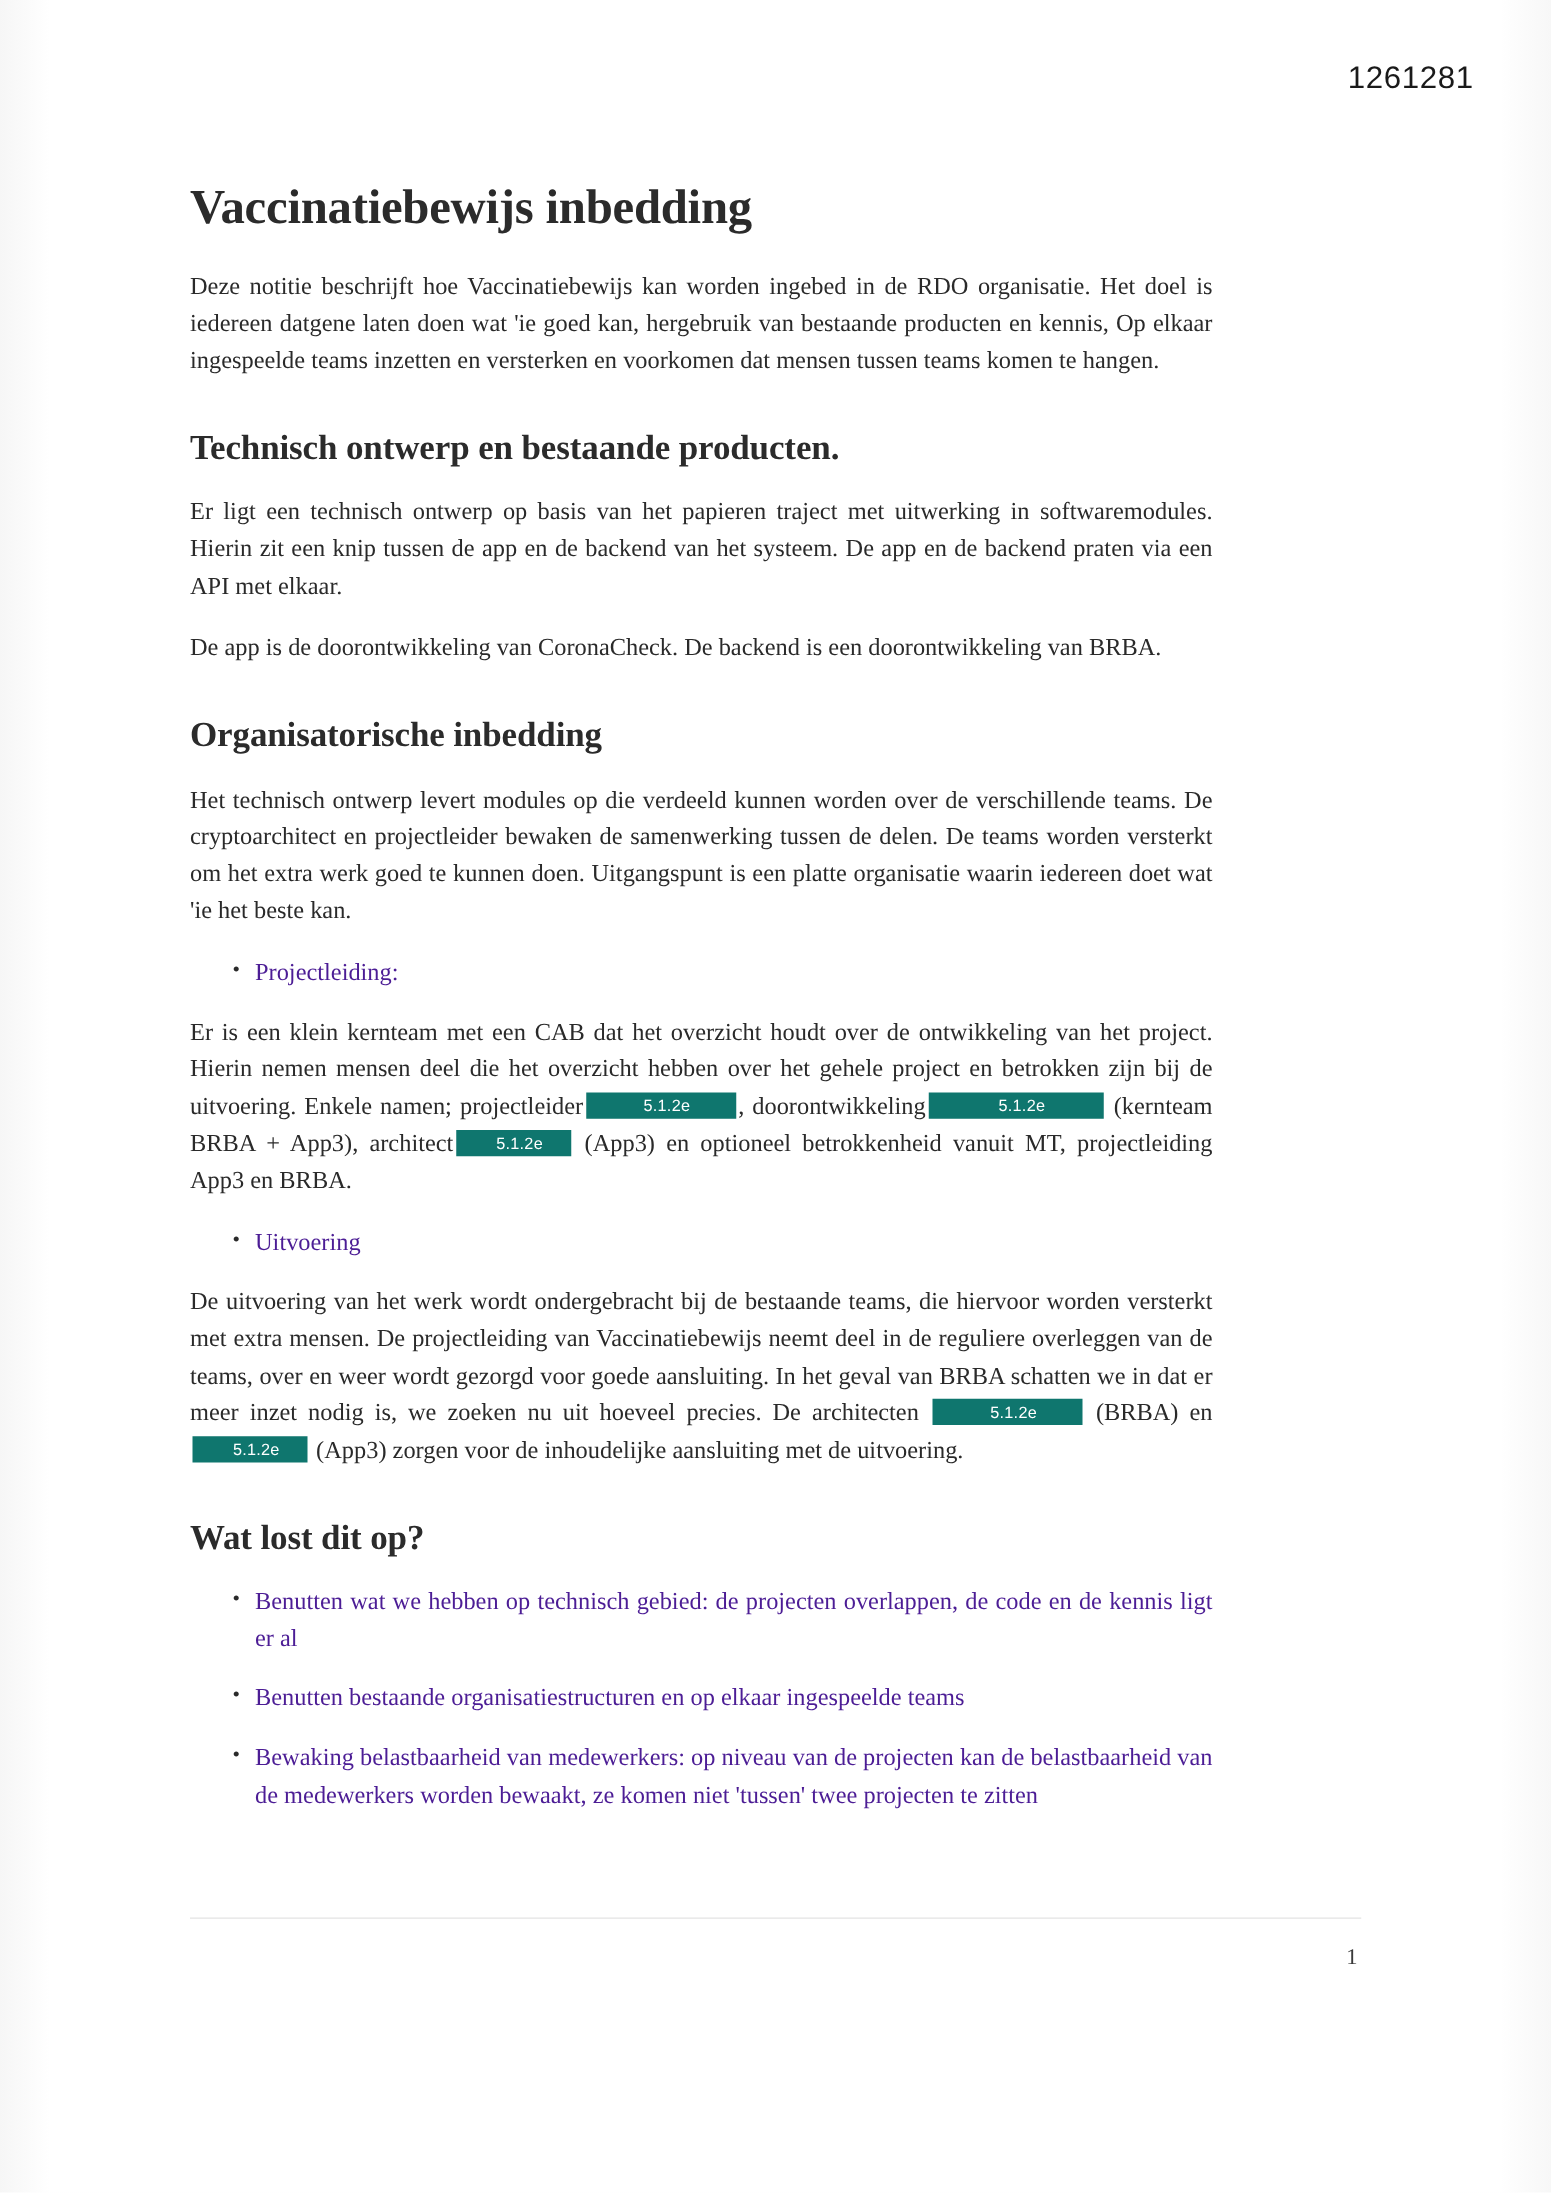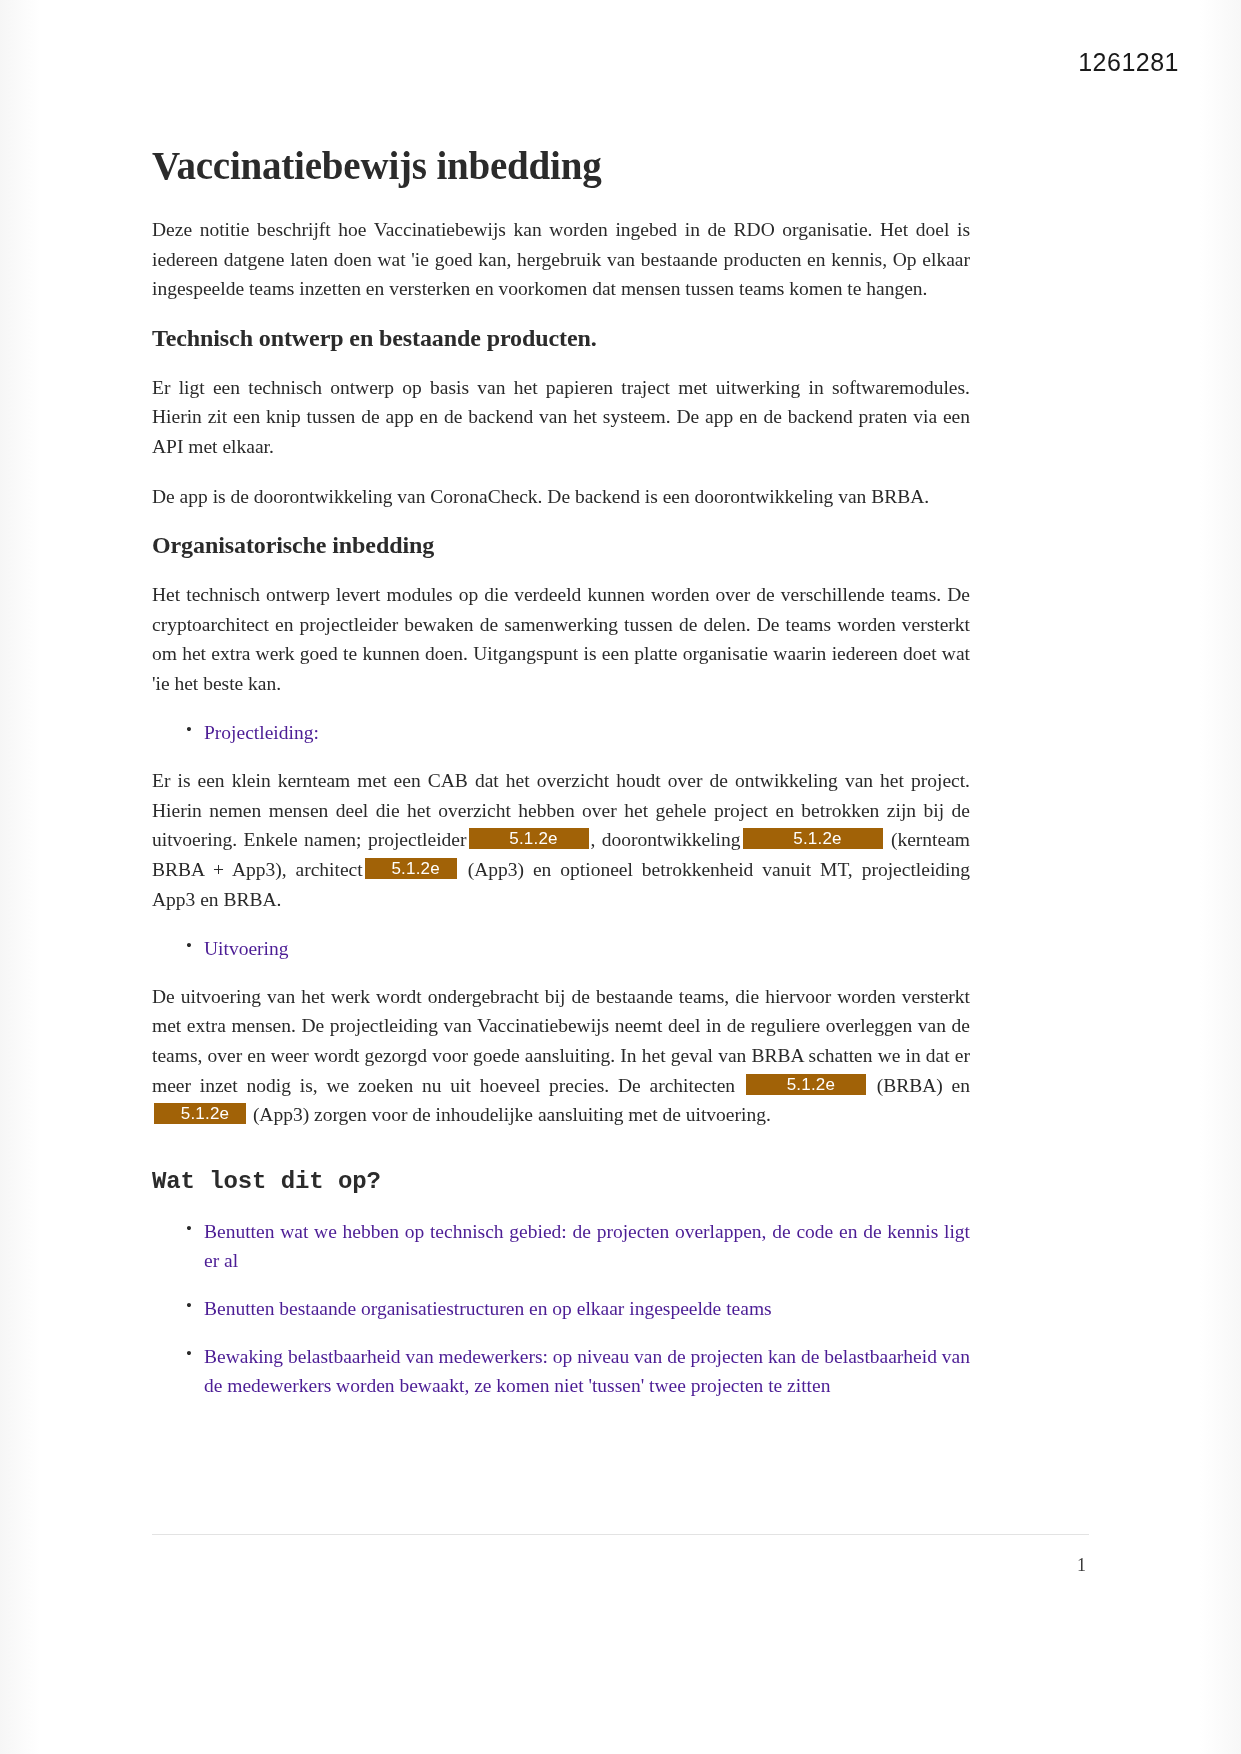--- a/index.html
+++ b/index.html
@@ -51,30 +51,29 @@
   h1.title {
     font-size: 39px;
     font-weight: bold;
     line-height: 1.18;
     margin: 0 0 26px 0;
     letter-spacing: -0.2px;
     color: #2b2b2b;
   }
 
   h2.heading {
-    font-size: 24px;
+    font-size: 28px;
     font-weight: bold;
     line-height: 1.2;
-    margin: 20px 0 20px 0;
+    margin: 38px 0 20px 0;
     letter-spacing: -0.1px;
     color: #2b2b2b;
   }
   h2.heading.tight {
     margin-top: 38px;
-    font-family: Liberation Mono, monospace;
   }
 
   p.body {
     font-size: 19.5px;
     line-height: 1.52;
     margin: 0 0 20px 0;
     text-align: justify;
     text-justify: inter-word;
     color: #2a2a2a;
   }
@@ -100,24 +99,24 @@
     left: 0;
     top: -1px;
     font-size: 17px;
     color: #2a2a2a;
   }
   ul.bullets.loose li { margin-bottom: 18px; }
 
   
   .redact {
     display: inline-block;
-    background: #a16207;
+    background: #0f766e;
     color: #ffffff;
     font-family: "Liberation Sans", "DejaVu Sans", sans-serif;
-    font-size: 17px;
+    font-size: 13px;
     line-height: 21px;
     height: 21px;
     text-align: center;
     vertical-align: 2px;
     letter-spacing: 0.2px;
     border-radius: 0;
     margin: 0 2px;
     box-sizing: border-box;
     padding-left: 10px;
   }

